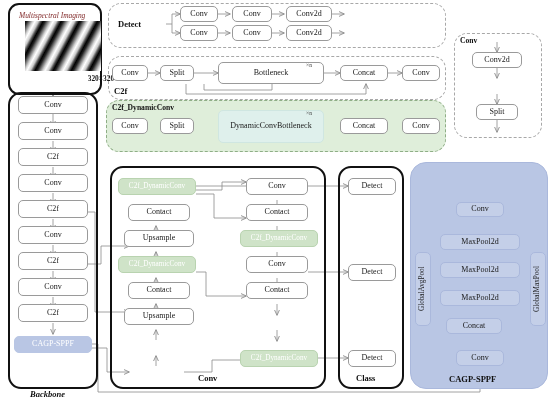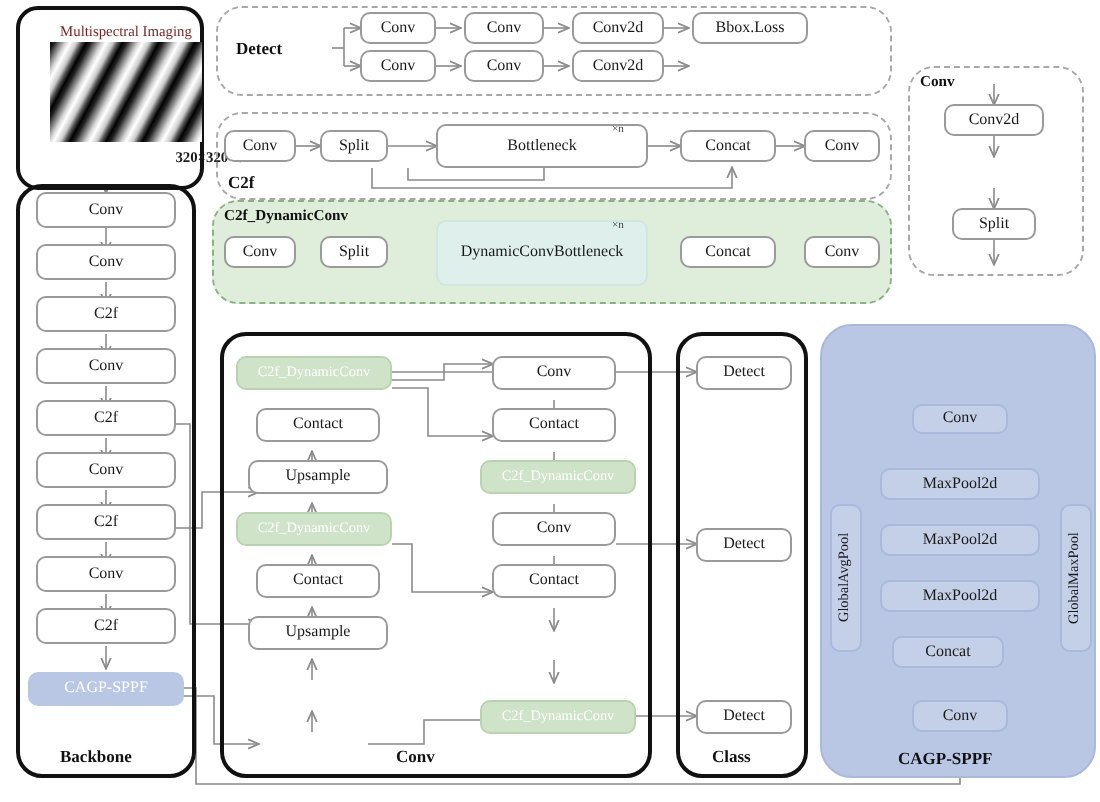--- a/index.html
+++ b/index.html
@@ -27,22 +27,22 @@
   .grp.greenfill{border:1px dashed #8fae86;background:#dfeeda;}
   .grp.bluefill{border:1px solid #aab8dc;background:#b9c6e4;border-radius:16px;}
 
   .glabel{position:absolute;font-weight:bold;font-size:8.5px;color:#111;
           white-space:nowrap;}
   .glabel.sm{font-size:7.6px;}
 
   
   #inputcard{position:absolute;left:8px;top:3px;width:90px;height:88px;
              border:2px solid #111;border-radius:11px;background:#fff;}
-  #mstitle{position:absolute;left:9px;top:6px;width:88px;text-align:center;
-           font-size:7.4px;color:#7b1f1f;white-space:nowrap;}
+  #mstitle{position:absolute;left:9px;top:6px;width:88px;
+           font-size:7.4px;color:#7b1f1f;white-space:nowrap;font-style:italic;}
   #thumb{position:absolute;left:15px;top:16px;width:76px;height:50px;
          background:
            repeating-linear-gradient(118deg,
              #111 0px,#2d2d2d 2px,#6e6e6e 4px,#c9c9c9 7px,#efefef 9px,
              #c0c0c0 12px,#5a5a5a 14px,#161616 16px);
          filter:contrast(1.15);}
   #dims{position:absolute;left:24px;top:69px;width:88px;text-align:right;
         font-size:7.4px;font-weight:bold;white-space:nowrap;}
 
   .rot{writing-mode:vertical-rl;transform:rotate(180deg);}
@@ -175,21 +175,21 @@
     </g>
   </svg>
 
   <div id="inputcard">
     <div id="mstitle">Multispectral Imaging</div>
     <div id="thumb"></div>
     <div id="dims">320×320×6</div>
   </div>
 
   <div class="grp solid" style="left:8px;top:92px;width:90px;height:297px;"></div>
-  <div class="glabel" style="left:30px;top:373px;">Backbone</div>
+  <div class="glabel" style="left:30px;top:389px;font-style:italic;">Backbone</div>
 
   <div class="bx" style="left:18px;top:96px;width:70px;height:18px;">Conv</div>
   <div class="bx" style="left:18px;top:122px;width:70px;height:18px;">Conv</div>
   <div class="bx" style="left:18px;top:148px;width:70px;height:18px;">C2f</div>
   <div class="bx" style="left:18px;top:174px;width:70px;height:18px;">Conv</div>
   <div class="bx" style="left:18px;top:200px;width:70px;height:18px;">C2f</div>
   <div class="bx" style="left:18px;top:226px;width:70px;height:18px;">Conv</div>
   <div class="bx" style="left:18px;top:252px;width:70px;height:18px;">C2f</div>
   <div class="bx" style="left:18px;top:278px;width:70px;height:18px;">Conv</div>
   <div class="bx" style="left:18px;top:304px;width:70px;height:18px;">C2f</div>
@@ -218,21 +218,20 @@
   <div class="bx" style="left:348px;top:178px;width:48px;height:17px;">Detect</div>
   <div class="bx" style="left:348px;top:264px;width:48px;height:17px;">Detect</div>
   <div class="bx" style="left:348px;top:350px;width:48px;height:17px;">Detect</div>
 
   <div class="grp dash" style="left:108px;top:3px;width:338px;height:45px;"></div>
   <div class="glabel" style="left:118px;top:19px;">Detect</div>
 
   <div class="bx" style="left:180px;top:6px;width:38px;height:16px;">Conv</div>
   <div class="bx" style="left:232px;top:6px;width:40px;height:16px;">Conv</div>
   <div class="bx" style="left:286px;top:6px;width:46px;height:16px;">Conv2d</div>
-  <div class="bx" style="left:346px;top:6px;width:58px;height:16px;">Bbox.Loss</div>
 
   <div class="bx" style="left:180px;top:25px;width:38px;height:16px;">Conv</div>
   <div class="bx" style="left:232px;top:25px;width:40px;height:16px;">Conv</div>
   <div class="bx" style="left:286px;top:25px;width:46px;height:16px;">Conv2d</div>
 
   <div class="grp dash" style="left:108px;top:56px;width:338px;height:44px;"></div>
   <div class="glabel" style="left:114px;top:86px;">C2f</div>
 
   <div class="bx" style="left:112px;top:65px;width:36px;height:16px;">Conv</div>
   <div class="bx" style="left:160px;top:65px;width:34px;height:16px;">Split</div>

